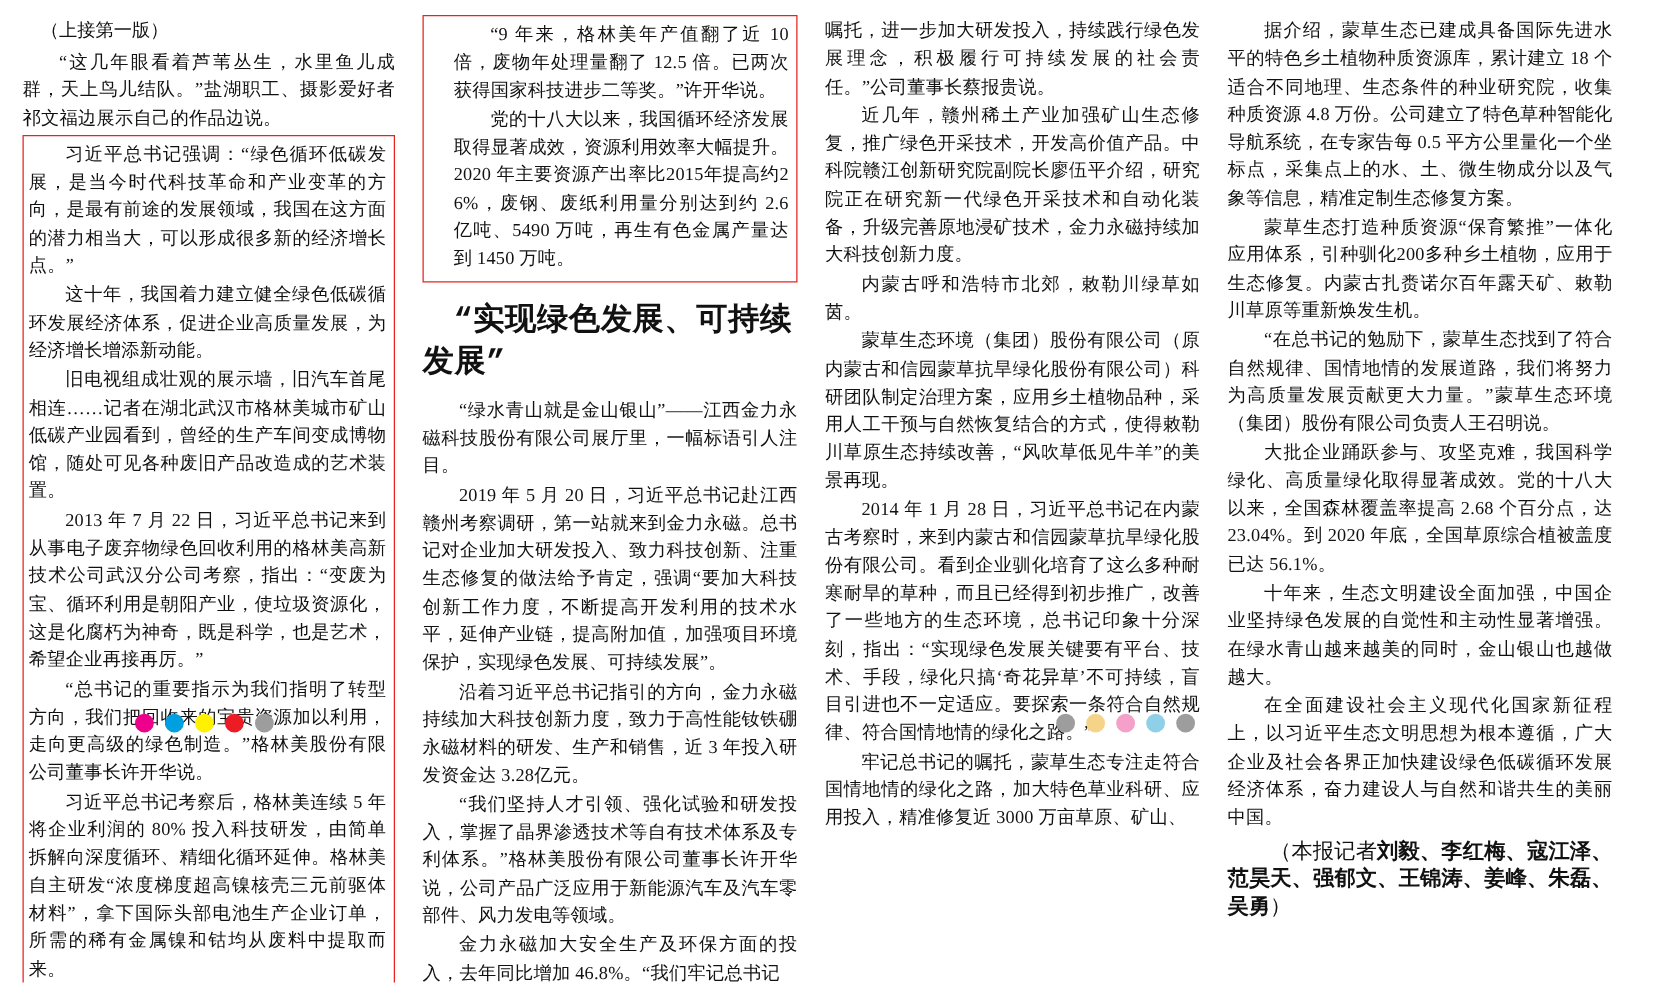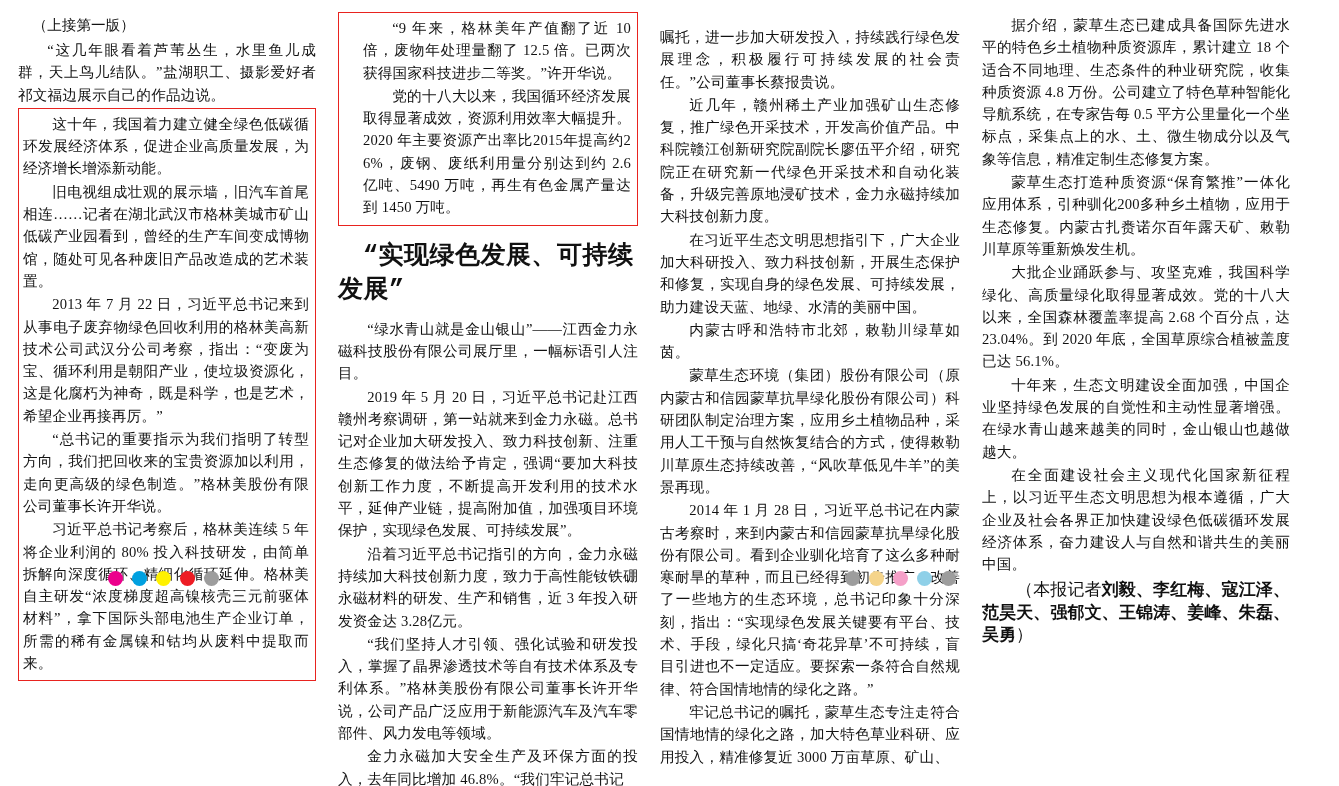--- a/index.html
+++ b/index.html
@@ -38,21 +38,21 @@
   p.para {
     margin: 0 0 1px 0;
     text-indent: 2em;
     font-size: 14.6px;
     line-height: 22.3px;
     text-align: justify;
     text-justify: inter-ideograph;
     letter-spacing: 0.2px;
     word-break: break-all;
   }
-  p.para.noindent { text-indent: 0; margin-top: 12px; }
+  p.para.noindent { text-indent: 0; }
 
   .cont-note {
     font-size: 14.6px;
     line-height: 22px;
     margin: 0 0 3px 0;
     text-indent: 1em;
   }
 
   .box-red {
     border: 1.6px solid #e8231f;
@@ -105,20 +105,21 @@
 
 <div class="page">
 
   <div class="columns">
 
     <div class="col c1">
       <div class="cont-note">（上接第一版）</div>
       <p class="para">“这几年眼看着芦苇丛生，水里鱼儿成群，天上鸟儿结队。”盐湖职工、摄影爱好者祁文福边展示自己的作品边说。</p>
 
       <div class="box-red">
+        <p class="para">习近平总书记强调：“绿色循环低碳发展，是当今时代科技革命和产业变革的方向，是最有前途的发展领域，我国在这方面的潜力相当大，可以形成很多新的经济增长点。”</p>
         <p class="para">这十年，我国着力建立健全绿色低碳循环发展经济体系，促进企业高质量发展，为经济增长增添新动能。</p>
         <p class="para">旧电视组成壮观的展示墙，旧汽车首尾相连……记者在湖北武汉市格林美城市矿山低碳产业园看到，曾经的生产车间变成博物馆，随处可见各种废旧产品改造成的艺术装置。</p>
         <p class="para">2013 年 7 月 22 日，习近平总书记来到从事电子废弃物绿色回收利用的格林美高新技术公司武汉分公司考察，指出：“变废为宝、循环利用是朝阳产业，使垃圾资源化，这是化腐朽为神奇，既是科学，也是艺术，希望企业再接再厉。”</p>
         <p class="para">“总书记的重要指示为我们指明了转型方向，我们把回收来的宝贵资源加以利用，走向更高级的绿色制造。”格林美股份有限公司董事长许开华说。</p>
         <p class="para">习近平总书记考察后，格林美连续 5 年将企业利润的 80% 投入科技研发，由简单拆解向深度循环、精细化循环延伸。格林美自主研发“浓度梯度超高镍核壳三元前驱体材料”，拿下国际头部电池生产企业订单，所需的稀有金属镍和钴均从废料中提取而来。</p>
       </div>
     </div>
 
     <div class="col c2">
       <div class="box-red b2">
@@ -131,30 +132,30 @@
       <p class="para">“绿水青山就是金山银山”——江西金力永磁科技股份有限公司展厅里，一幅标语引人注目。</p>
       <p class="para">2019 年 5 月 20 日，习近平总书记赴江西赣州考察调研，第一站就来到金力永磁。总书记对企业加大研发投入、致力科技创新、注重生态修复的做法给予肯定，强调“要加大科技创新工作力度，不断提高开发利用的技术水平，延伸产业链，提高附加值，加强项目环境保护，实现绿色发展、可持续发展”。</p>
       <p class="para">沿着习近平总书记指引的方向，金力永磁持续加大科技创新力度，致力于高性能钕铁硼永磁材料的研发、生产和销售，近 3 年投入研发资金达 3.28亿元。</p>
       <p class="para">“我们坚持人才引领、强化试验和研发投入，掌握了晶界渗透技术等自有技术体系及专利体系。”格林美股份有限公司董事长许开华说，公司产品广泛应用于新能源汽车及汽车零部件、风力发电等领域。</p>
       <p class="para">金力永磁加大安全生产及环保方面的投入，去年同比增加 46.8%。“我们牢记总书记</p>
     </div>
 
     <div class="col c3">
       <p class="para noindent">嘱托，进一步加大研发投入，持续践行绿色发展理念，积极履行可持续发展的社会责任。”公司董事长蔡报贵说。</p>
       <p class="para">近几年，赣州稀土产业加强矿山生态修复，推广绿色开采技术，开发高价值产品。中科院赣江创新研究院副院长廖伍平介绍，研究院正在研究新一代绿色开采技术和自动化装备，升级完善原地浸矿技术，金力永磁持续加大科技创新力度。</p>
-      <p class="para">在习近平生态文明思想指引下，广大企业加大科研投入、致力科技创新，开展生态保护和修复，实现自身的绿色发展、可持续发展，助力建设天蓝、地绿、水清的美丽中国。</p>
       <p class="para">内蒙古呼和浩特市北郊，敕勒川绿草如茵。</p>
       <p class="para">蒙草生态环境（集团）股份有限公司（原内蒙古和信园蒙草抗旱绿化股份有限公司）科研团队制定治理方案，应用乡土植物品种，采用人工干预与自然恢复结合的方式，使得敕勒川草原生态持续改善，“风吹草低见牛羊”的美景再现。</p>
       <p class="para">2014 年 1 月 28 日，习近平总书记在内蒙古考察时，来到内蒙古和信园蒙草抗旱绿化股份有限公司。看到企业驯化培育了这么多种耐寒耐旱的草种，而且已经得到初步推广，改善了一些地方的生态环境，总书记印象十分深刻，指出：“实现绿色发展关键要有平台、技术、手段，绿化只搞‘奇花异草’不可持续，盲目引进也不一定适应。要探索一条符合自然规律、符合国情地情的绿化之路。”</p>
       <p class="para">牢记总书记的嘱托，蒙草生态专注走符合国情地情的绿化之路，加大特色草业科研、应用投入，精准修复近 3000 万亩草原、矿山、</p>
     </div>
 
     <div class="col c4">
       <p class="para">据介绍，蒙草生态已建成具备国际先进水平的特色乡土植物种质资源库，累计建立 18 个适合不同地理、生态条件的种业研究院，收集种质资源 4.8 万份。公司建立了特色草种智能化导航系统，在专家告每 0.5 平方公里量化一个坐标点，采集点上的水、土、微生物成分以及气象等信息，精准定制生态修复方案。</p>
       <p class="para">蒙草生态打造种质资源“保育繁推”一体化应用体系，引种驯化200多种乡土植物，应用于生态修复。内蒙古扎赉诺尔百年露天矿、敕勒川草原等重新焕发生机。</p>
+      <p class="para">“在总书记的勉励下，蒙草生态找到了符合自然规律、国情地情的发展道路，我们将努力为高质量发展贡献更大力量。”蒙草生态环境（集团）股份有限公司负责人王召明说。</p>
       <p class="para">大批企业踊跃参与、攻坚克难，我国科学绿化、高质量绿化取得显著成效。党的十八大以来，全国森林覆盖率提高 2.68 个百分点，达 23.04%。到 2020 年底，全国草原综合植被盖度已达 56.1%。</p>
       <p class="para">十年来，生态文明建设全面加强，中国企业坚持绿色发展的自觉性和主动性显著增强。在绿水青山越来越美的同时，金山银山也越做越大。</p>
       <p class="para">在全面建设社会主义现代化国家新征程上，以习近平生态文明思想为根本遵循，广大企业及社会各界正加快建设绿色低碳循环发展经济体系，奋力建设人与自然和谐共生的美丽中国。</p>
 
       <p class="byline"><span>（本报记者</span><b>刘毅、李红梅、寇江泽、范昊天、强郁文、王锦涛、姜峰、朱磊、吴勇</b><span>）</span></p>
     </div>
 
   </div>
 
   <div class="dots left">

